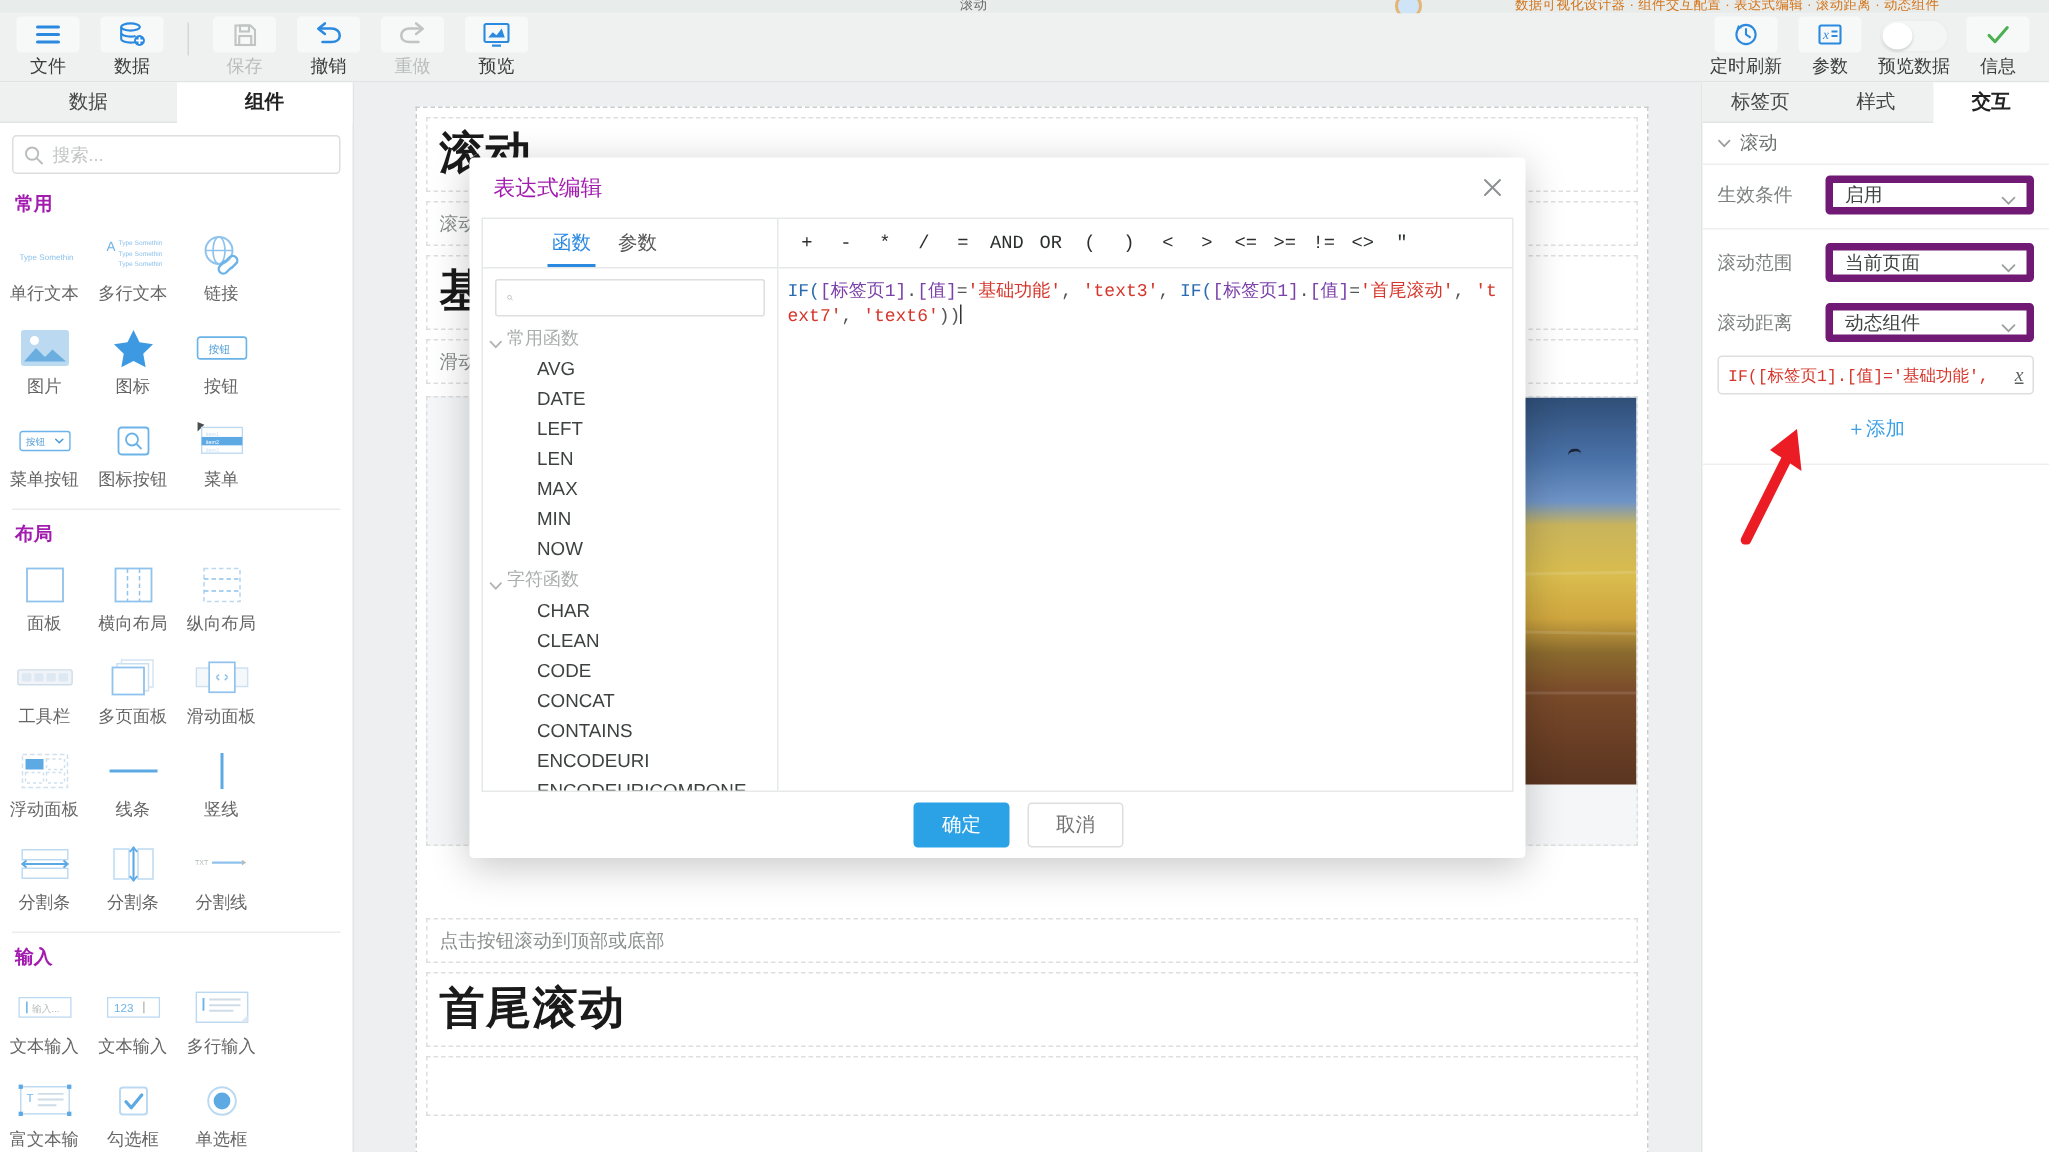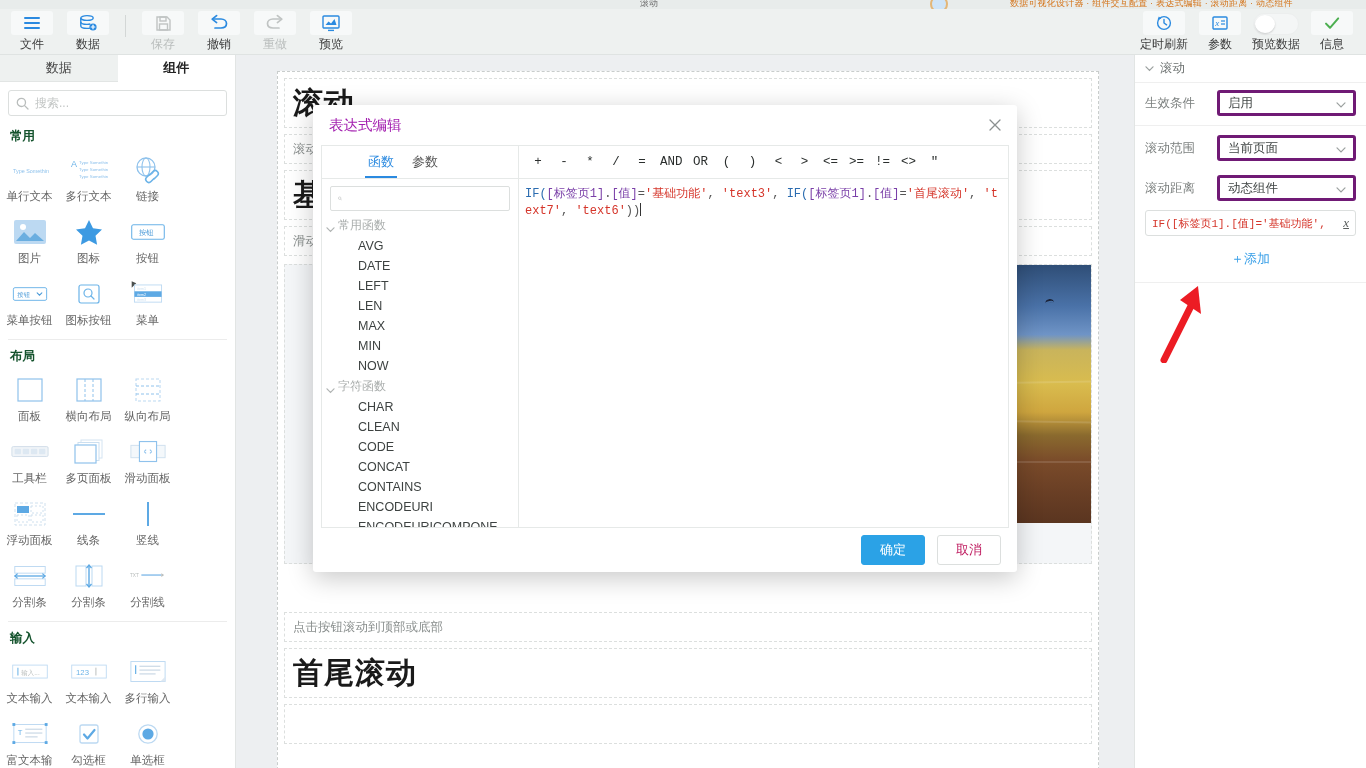--- a/index.html
+++ b/index.html
@@ -87,21 +87,21 @@
     display: flex; align-items: center; padding: 0 7px; background: #fff;
   }
   .lp-search input {
     border: 0; outline: 0; font-size: 12px; color: #444;
     flex: 1; margin-left: 6px; background: transparent;
     font-family: "Liberation Sans", sans-serif;
   }
   .lp-search input::placeholder { color: #c3c6c5; }
   .lp-scroll { height: 680px; overflow: hidden; position: relative; }
   .lp-sect-title {
-    font-size: 12.5px; color: #14532d; font-weight: bold;
+    font-size: 12.5px; color: #a21caf; font-weight: bold;
     padding: 8px 0 4px 10px;
   }
   .lp-grid { display: flex; flex-wrap: wrap; }
   .lp-cell {
     width: 59px; padding: 6px 0 8px 0;
     display: flex; flex-direction: column; align-items: center; cursor: pointer;
   }
   .lp-thumb {
     width: 38px; height: 30px; display: flex;
     align-items: center; justify-content: center;
@@ -158,21 +158,21 @@
   .rp-section-head {
     height: 28px; display: flex; align-items: center; gap: 6px;
     padding-left: 10px; font-size: 12.5px; color: #6d7271;
     border-bottom: 1px solid #efefef;
   }
   .rp-row {
     display: flex; align-items: center; height: 40px; padding: 0 10px;
   }
   .rp-label { width: 72px; font-size: 12.5px; color: #7c807f; }
   .rp-select {
-    flex: 1; height: 26px; border: 3px solid #701a75; border-radius: 3px;
+    flex: 1; height: 26px; border: 5px solid #701a75; border-radius: 3px;
     display: flex; align-items: center; padding: 0 8px;
     font-size: 12.5px; color: #3f4443; position: relative; cursor: pointer; background: #fff;
   }
   .rp-select .chev { position: absolute; right: 7px; top: 8px; }
   .rp-hr { height: 1px; background: #efefef; margin: 2px 0; }
   .rp-expr {
     margin: 2px 10px 0 10px; height: 26px; border: 1px solid #dcdfde; border-radius: 3px;
     display: flex; align-items: center; padding: 0 6px; overflow: hidden;
     background: #fff; cursor: text;
   }
@@ -250,26 +250,26 @@
   .tok-fn { color: #2b6cb0; }
   .tok-field { color: #7a3fa8; }
   .tok-str { color: #d5352a; }
   .tok-punc { color: #555; }
   .caret {
     display: inline-block; width: 1px; height: 13px; background: #333;
     vertical-align: -2px;
   }
   .md-foot {
     position: absolute; left: 0; right: 0; bottom: 0; height: 44px;
-    display: flex; align-items: center; justify-content: flex-end; gap: 12px; padding-right: 16px; margin-left: 44px;
+    display: flex; align-items: center; justify-content: center; gap: 12px; padding-right: 16px; margin-left: 44px;
   }
   .btn { height: 30px; min-width: 64px; border-radius: 3px; font-size: 13px;
     display: flex; align-items: center; justify-content: center; cursor: pointer; }
   .btn-primary { background: #2ba2e6; color: #fff; border: 1px solid #2ba2e6; }
-  .btn-default { background: #fff; color: #be185d; border: 1px solid #dcdfde; }
+  .btn-default { background: #fff; color: #737373; border: 1px solid #dcdfde; }
 </style>
 </head>
 <body>
 
 <div id="app">
 
   <div class="browser-sliver">
     <div class="sliver-tab-text">滚动</div>
     <div class="sliver-spinner"></div>
     <div class="sliver-url">数据可视化设计器 · 组件交互配置 · 表达式编辑 · 滚动距离 · 动态组件</div>
@@ -796,20 +796,25 @@
         <div class="pg-sub">点击按钮滚动到顶部或底部</div>
       </div>
       <div class="pg-block">
         <div class="pg-h1">首尾滚动</div>
       </div>
       <div class="pg-block" style="height:40px"></div>
     </div>
   </div>
 
   <div class="right-panel">
+    <div class="rp-tabs">
+      <div class="rp-tab">标签页</div>
+      <div class="rp-tab">样式</div>
+      <div class="rp-tab active">交互</div>
+    </div>
 
     <div class="rp-section-head">
       <svg width="9" height="9" viewBox="0 0 9 9">
         <path d="M1 2.8L4.5 6.4 8 2.8" fill="none" stroke="#9ba09f" stroke-width="1.2" stroke-linecap="round"></path>
       </svg>
       <span>滚动</span>
     </div>
 
     <div class="rp-row">
       <div class="rp-label">生效条件</div>

